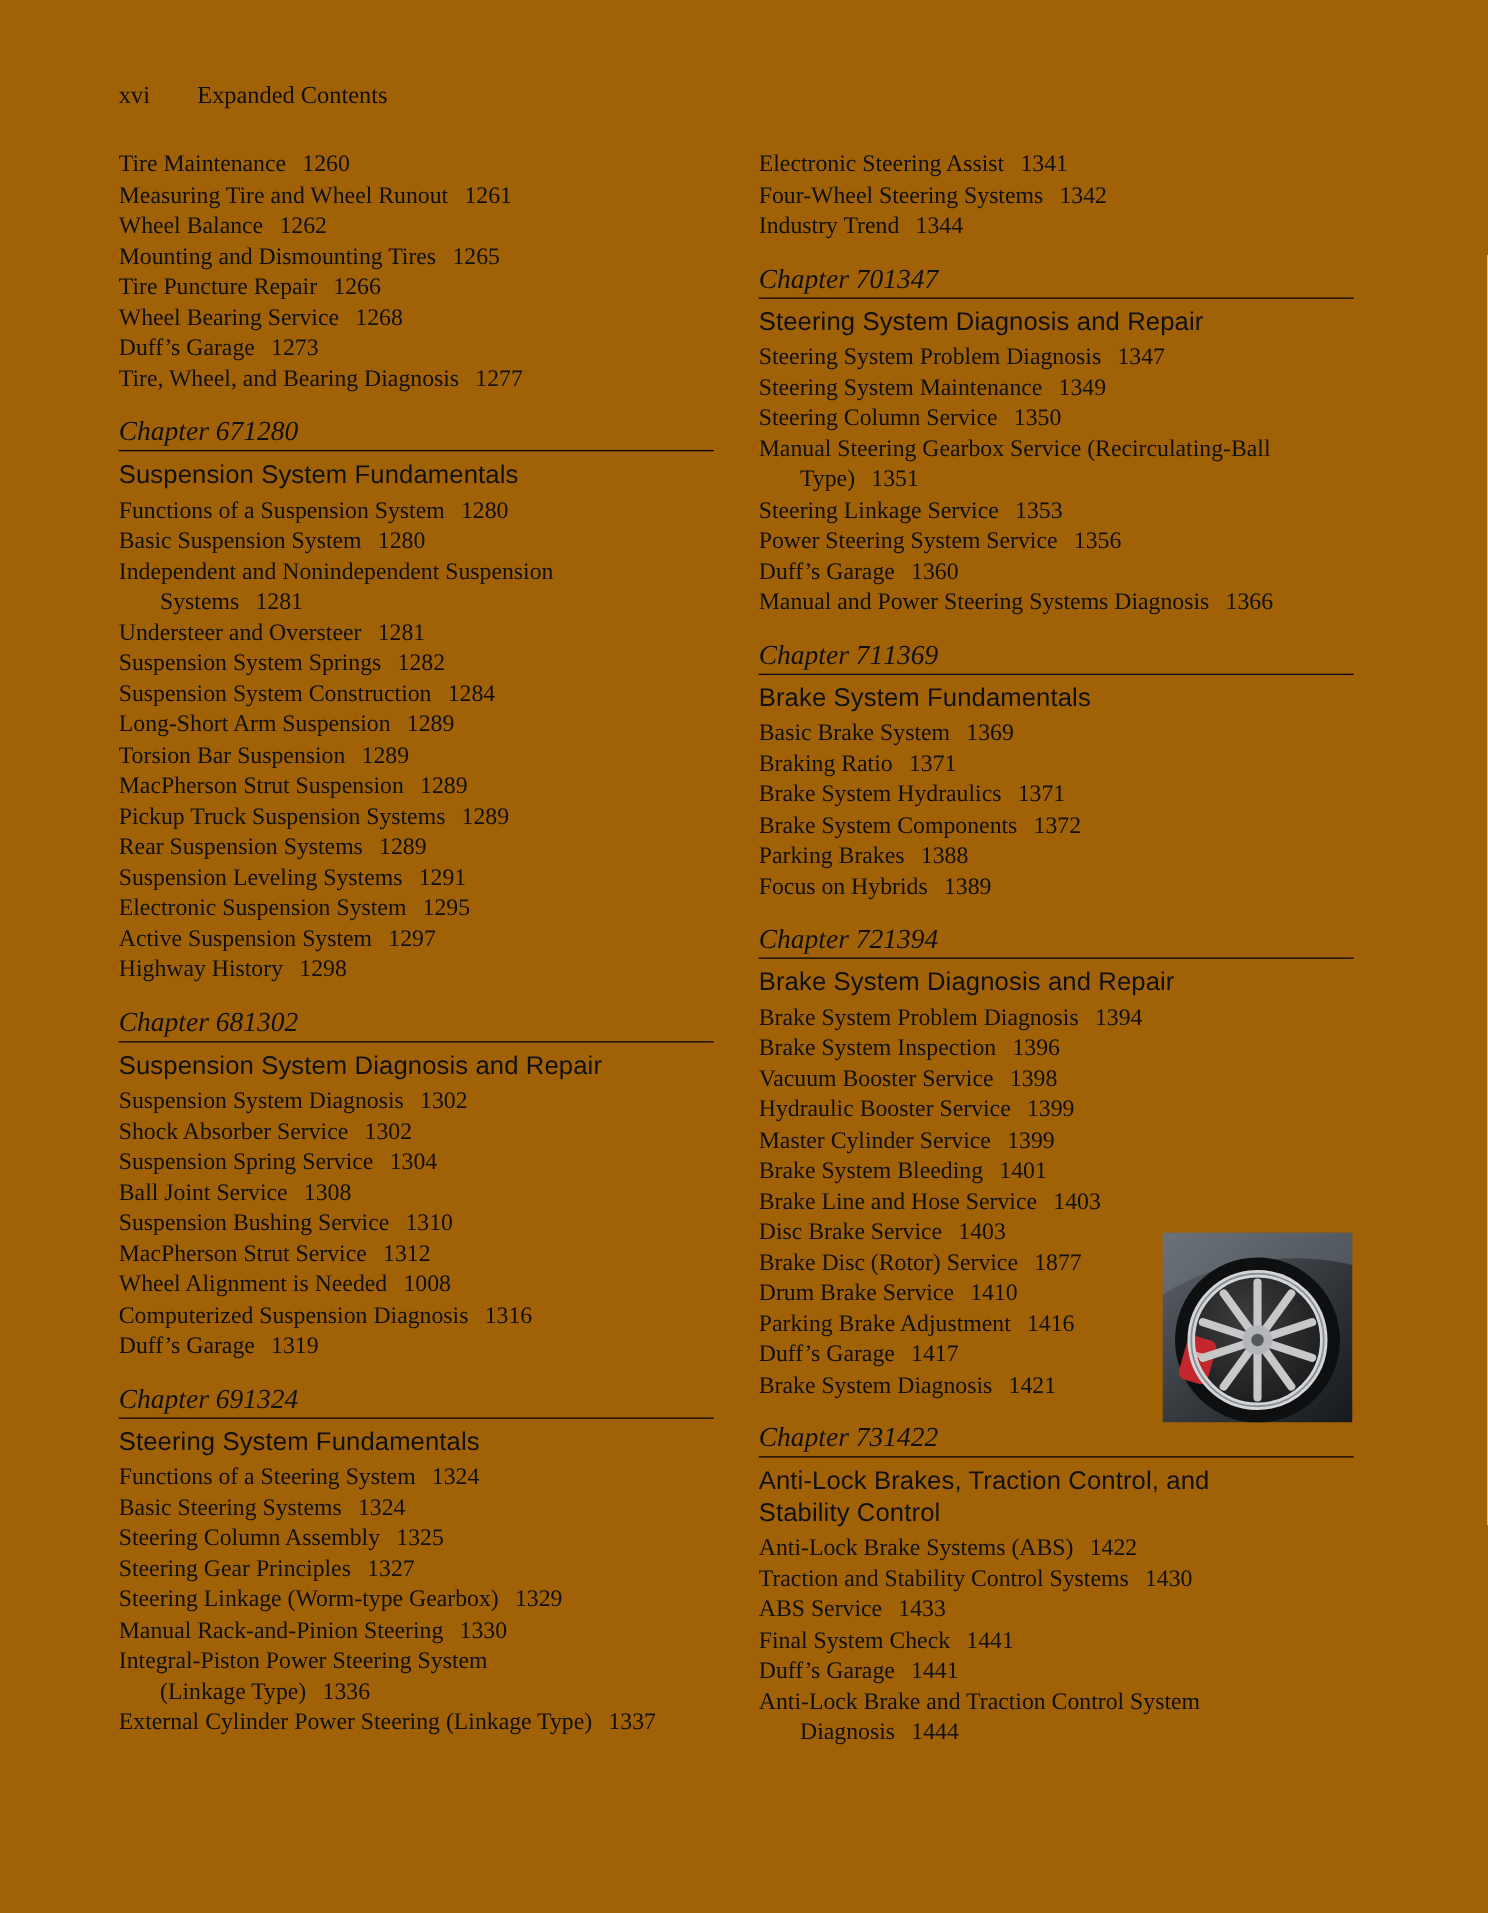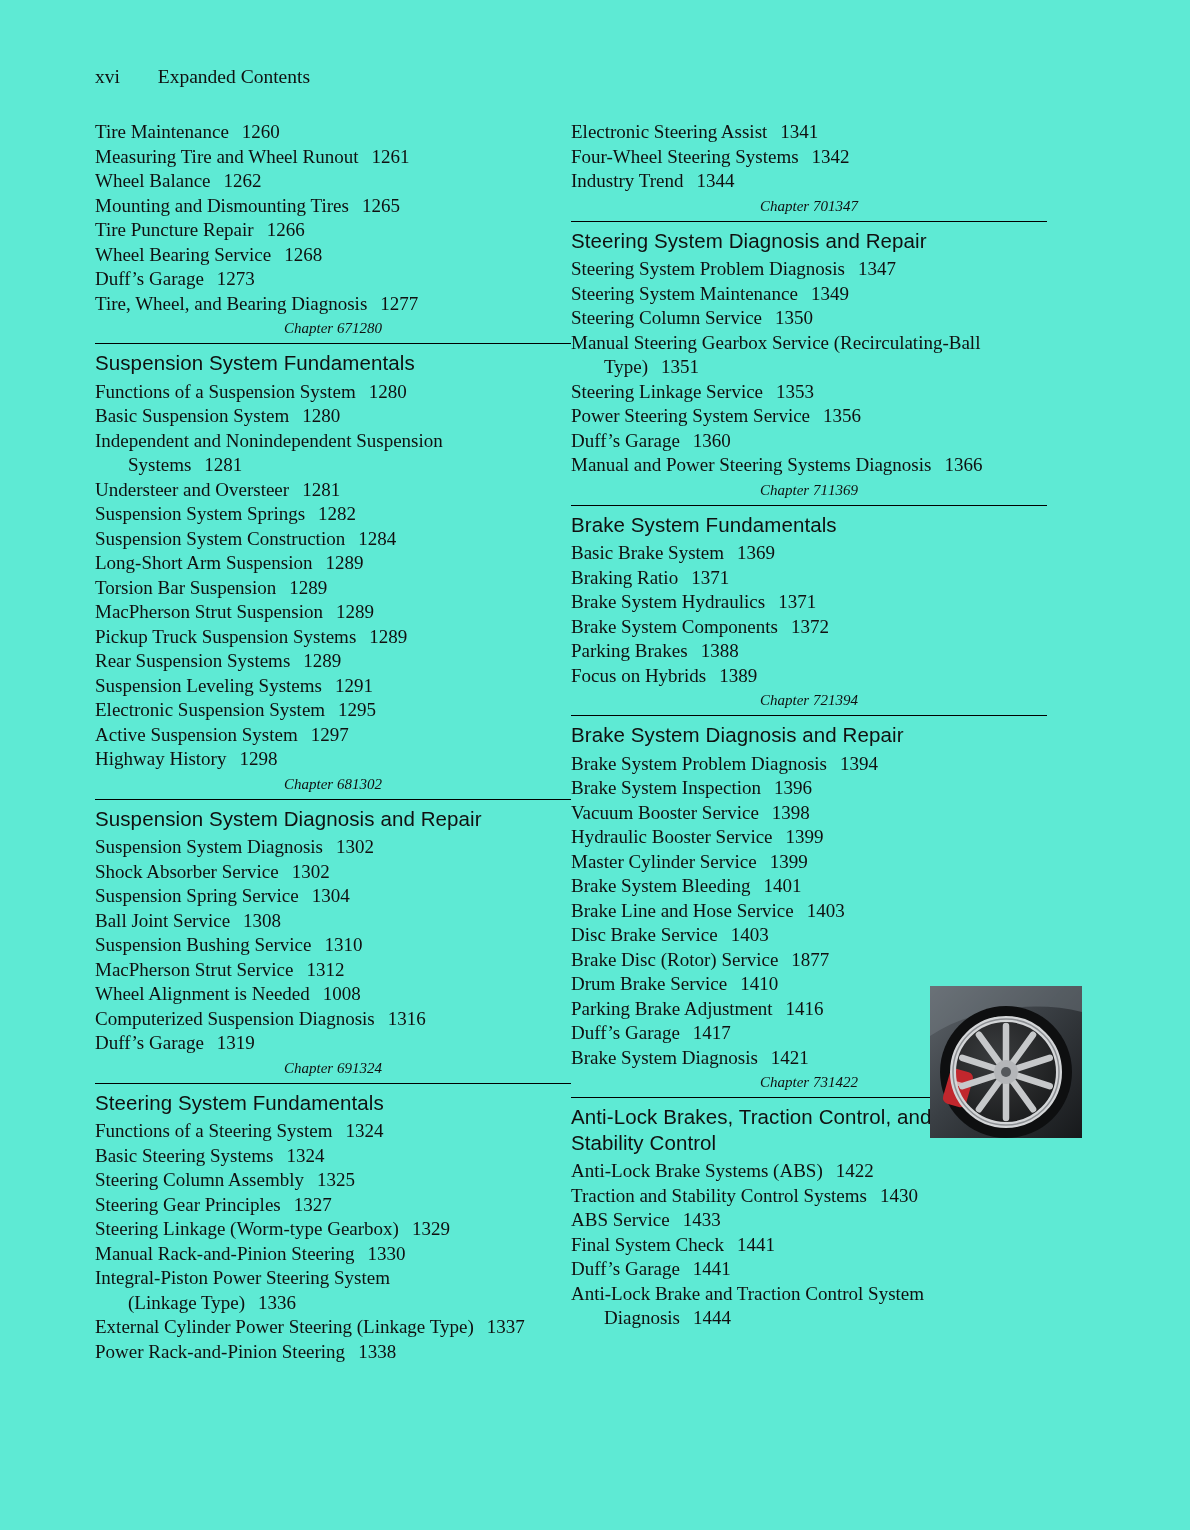--- a/index.html
+++ b/index.html
@@ -1,55 +1,56 @@
 <!DOCTYPE html>
 <html><head>
 <meta charset="utf-8">
 <style>
   html, body { margin: 0; padding: 0; background: #ffffff; }
   .page {
     position: relative;
     width: 1190px;
     height: 1530px;
     box-sizing: border-box;
-    background: #5eead4;
+    background: #a16207;
     padding: 66px 0 0 95px;
     overflow: hidden;
     font-family: "Liberation Serif", serif;
     color: #101010;
   }
   .page-header {
     font-size: 19.5px;
     line-height: 22px;
     margin-bottom: 32px;
   }
   .folio { display: inline-block; }
   .running-title { display: inline-block; margin-left: 33px; }
 
-  .columns { display: flex; }
+  .columns { display: flex; gap: 36px; }
   .col { width: 476px; }
 
   .toc-block { }
   .entry {
     margin: 0;
     font-size: 19px;
     line-height: 24.5px;
     padding-left: 33px;
     text-indent: -33px;
     white-space: nowrap;
   }
   .entry-page { padding-left: 13px; }
 
   .chapter-line {
     display: flex;
-    justify-content: center;
+    justify-content: flex-start;
     align-items: baseline;
     font-style: italic;
-    font-size: 15px;
+    font-size: 22px;
     line-height: 24px;
+    margin-top: 17px;
     padding-bottom: 3px;
     border-bottom: 1.8px solid #000;
   }
   .chapter-title {
     font-family: "Liberation Sans", sans-serif;
     font-weight: normal;
     font-size: 20.5px;
     line-height: 25.5px;
     margin: 6px 0 4px 0;
     white-space: nowrap;
@@ -132,21 +133,20 @@
           </div>
           <h2 class="chapter-title"><span class="title-line">Steering System Fundamentals</span></h2>
           <p class="entry"><span class="entry-text">Functions of a Steering System</span><span class="entry-page">1324</span></p>
           <p class="entry"><span class="entry-text">Basic Steering Systems</span><span class="entry-page">1324</span></p>
           <p class="entry"><span class="entry-text">Steering Column Assembly</span><span class="entry-page">1325</span></p>
           <p class="entry"><span class="entry-text">Steering Gear Principles</span><span class="entry-page">1327</span></p>
           <p class="entry"><span class="entry-text">Steering Linkage (Worm-type Gearbox)</span><span class="entry-page">1329</span></p>
           <p class="entry"><span class="entry-text">Manual Rack-and-Pinion Steering</span><span class="entry-page">1330</span></p>
           <p class="entry"><span class="entry-text">Integral-Piston Power Steering System</span><br><span class="entry-cont">(Linkage Type)</span><span class="entry-page">1336</span></p>
           <p class="entry"><span class="entry-text">External Cylinder Power Steering (Linkage Type)</span><span class="entry-page">1337</span></p>
-          <p class="entry"><span class="entry-text">Power Rack-and-Pinion Steering</span><span class="entry-page">1338</span></p>
         </section>
       </div>
     <div class="col">
         <section class="toc-block">
           <p class="entry"><span class="entry-text">Electronic Steering Assist</span><span class="entry-page">1341</span></p>
           <p class="entry"><span class="entry-text">Four-Wheel Steering Systems</span><span class="entry-page">1342</span></p>
           <p class="entry"><span class="entry-text">Industry Trend</span><span class="entry-page">1344</span></p>
         </section>
         <section class="toc-block">
           <div class="chapter-line">

